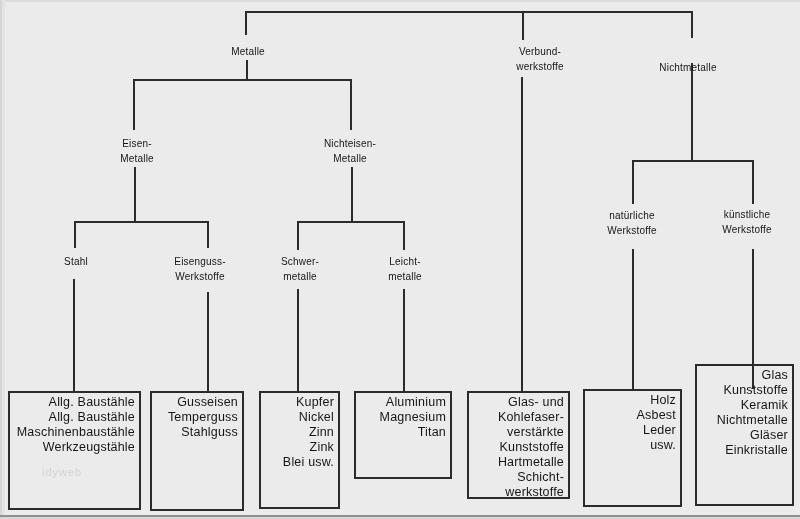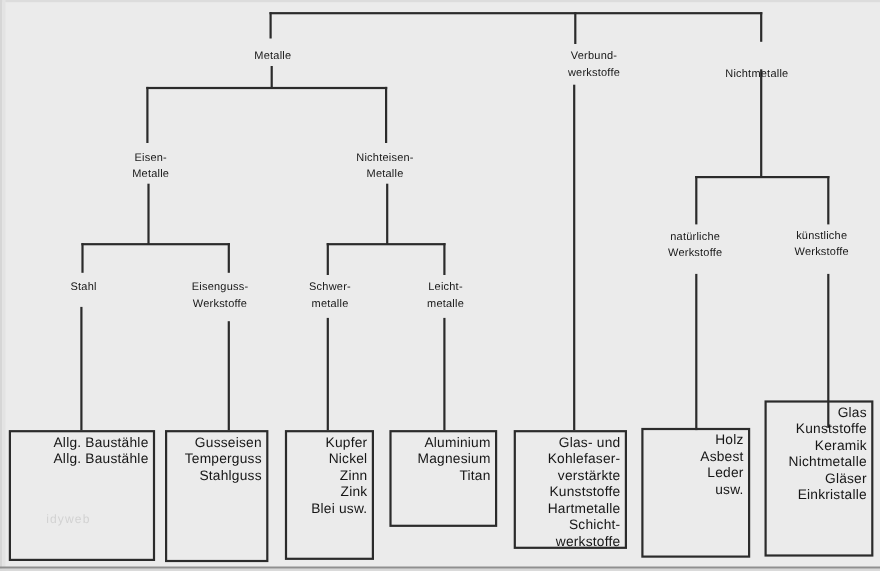--- a/index.html
+++ b/index.html
@@ -140,20 +140,22 @@
     <div class="label-line">Werkstoffe</div>
   </div>
   <div class="node-label" style="left:747px;top:207px">
     <div class="label-line">künstliche</div>
     <div class="label-line">Werkstoffe</div>
   </div>
 
   <div class="wbox" style="left:8px;top:391px;width:133px;height:119px">
       <div class="box-line">Allg. Baustähle</div>
       <div class="box-line">Allg. Baustähle</div>
+      <div class="box-line">Maschinenbaustähle</div>
+      <div class="box-line">Werkzeugstähle</div>
     </div>
   <div class="wbox" style="left:150px;top:391px;width:94px;height:120px">
       <div class="box-line">Gusseisen</div>
       <div class="box-line">Temperguss</div>
       <div class="box-line">Stahlguss</div>
     </div>
   <div class="wbox" style="left:259px;top:391px;width:81px;height:118px">
       <div class="box-line">Kupfer</div>
       <div class="box-line">Nickel</div>
       <div class="box-line">Zinn</div>

